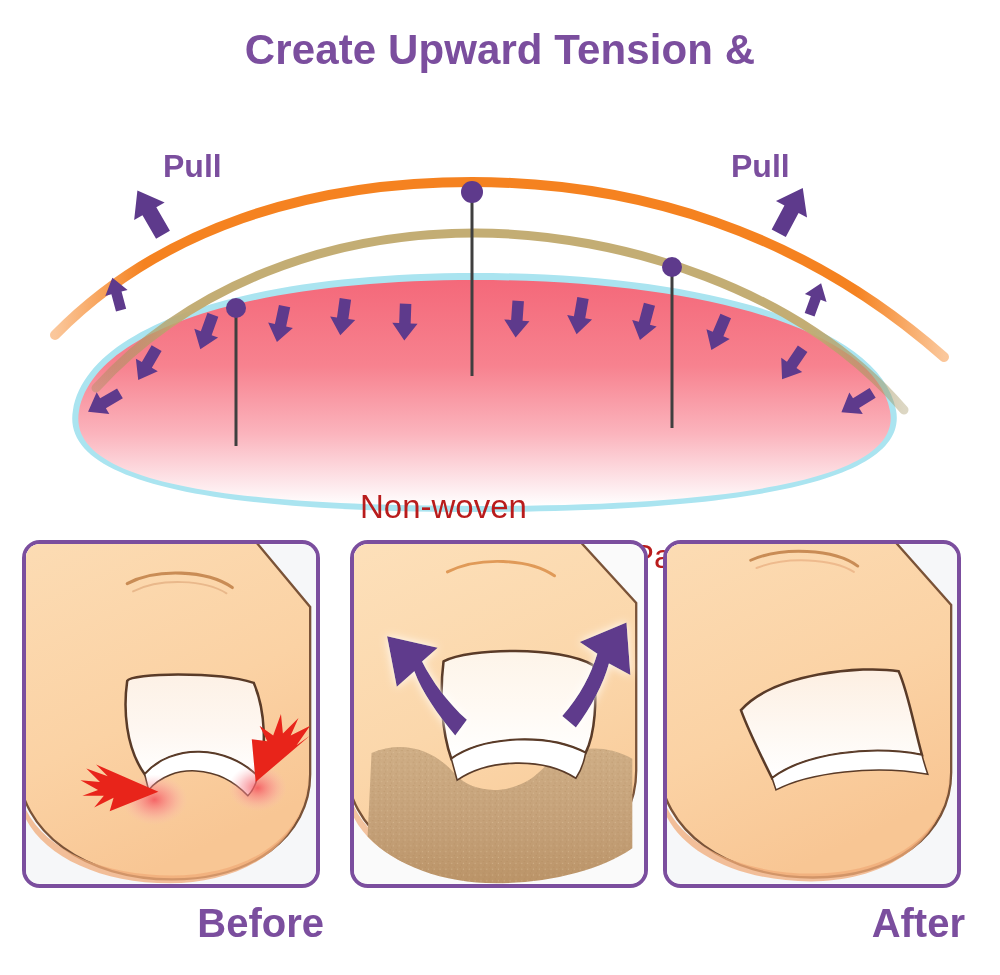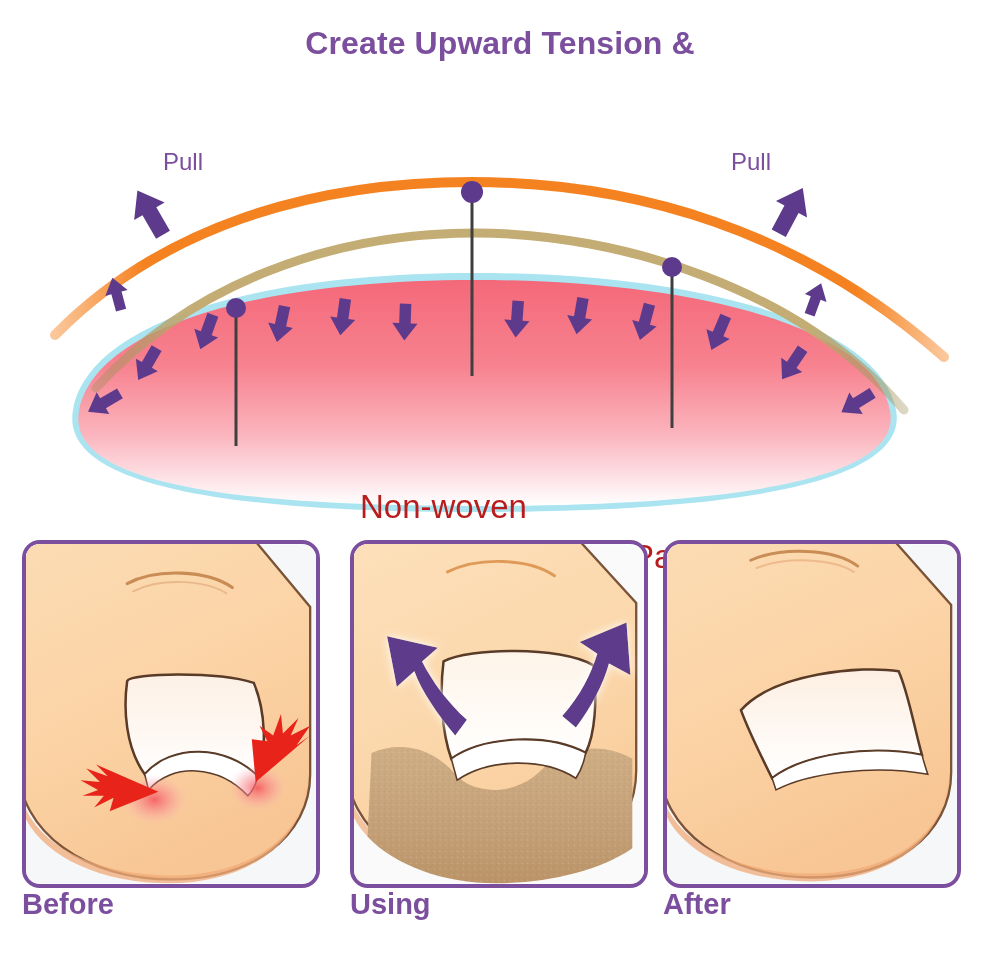--- a/index.html
+++ b/index.html
@@ -22,40 +22,40 @@
     left: 0;
     top: 24px;
     width: 1000px;
     text-align: center;
     line-height: 1.22;
   }
   .title-line {
     display: block;
     color: #7b4e9e;
     font-weight: bold;
-    font-size: 32px;
+    font-size: 42px;
     letter-spacing: 0.1px;
     white-space: nowrap;
   }
 
   
   #diagram {
     position: absolute;
     left: 0;
     top: 110px;
     width: 1000px;
     height: 410px;
   }
   #diagram svg { display: block; }
 
   .pull-label {
     position: absolute;
     color: #7b4e9e;
-    font-weight: normal;
-    font-size: 24px;
+    font-weight: bold;
+    font-size: 32px;
     white-space: nowrap;
   }
   #pull-left  { left: 163px; top: 38px; }
   #pull-right { left: 731px; top: 38px; }
 
   .diagram-label {
     position: absolute;
     color: #b91c1c;
     font-size: 33px;
     white-space: nowrap;
@@ -90,24 +90,25 @@
     background: #fdfdfd;
     position: relative;
     box-sizing: border-box;
   }
   .panel-frame svg {
     display: block;
     width: 100%;
     height: 100%;
   }
   .panel-caption {
-    text-align: left;
+    margin-top: 13px;
+    text-align: right;
     color: #7b4e9e;
     font-weight: bold;
-    font-size: 29px;
+    font-size: 40px;
     white-space: nowrap;
   }
 </style>
 </head>
 <body>
 
 <div id="title-block">
   <span class="title-line">Create Upward Tension &amp;</span>
 </div>
 
@@ -372,21 +373,20 @@
         <g fill="#5e3a8c" filter="url(#glowB)">
           <path d="M 104,196 C 86,174 70,152 62,130
                    L 44,146 L 34,94 L 86,106 L 70,120
                    C 80,140 96,162 116,180 Z"></path>
           <path d="M 228,188 C 244,166 256,144 262,122
                    L 284,134 L 280,80 L 232,100 L 250,112
                    C 244,132 232,156 214,176 Z"></path>
         </g>
       </svg>
     </div>
-    <div class="panel-caption">Using</div>
   </div>
 
   <div class="panel-wrap" id="panel-wrap-2">
     <div class="panel-frame">
       <svg viewBox="0 0 298 348" xmlns="http://www.w3.org/2000/svg">
         <defs>
           <linearGradient id="skinC" x1="0" y1="0" x2="0.4" y2="1">
             <stop offset="0%" stop-color="#fcdcb4"></stop>
             <stop offset="60%" stop-color="#fbd2a4"></stop>
             <stop offset="100%" stop-color="#f8c694"></stop>

